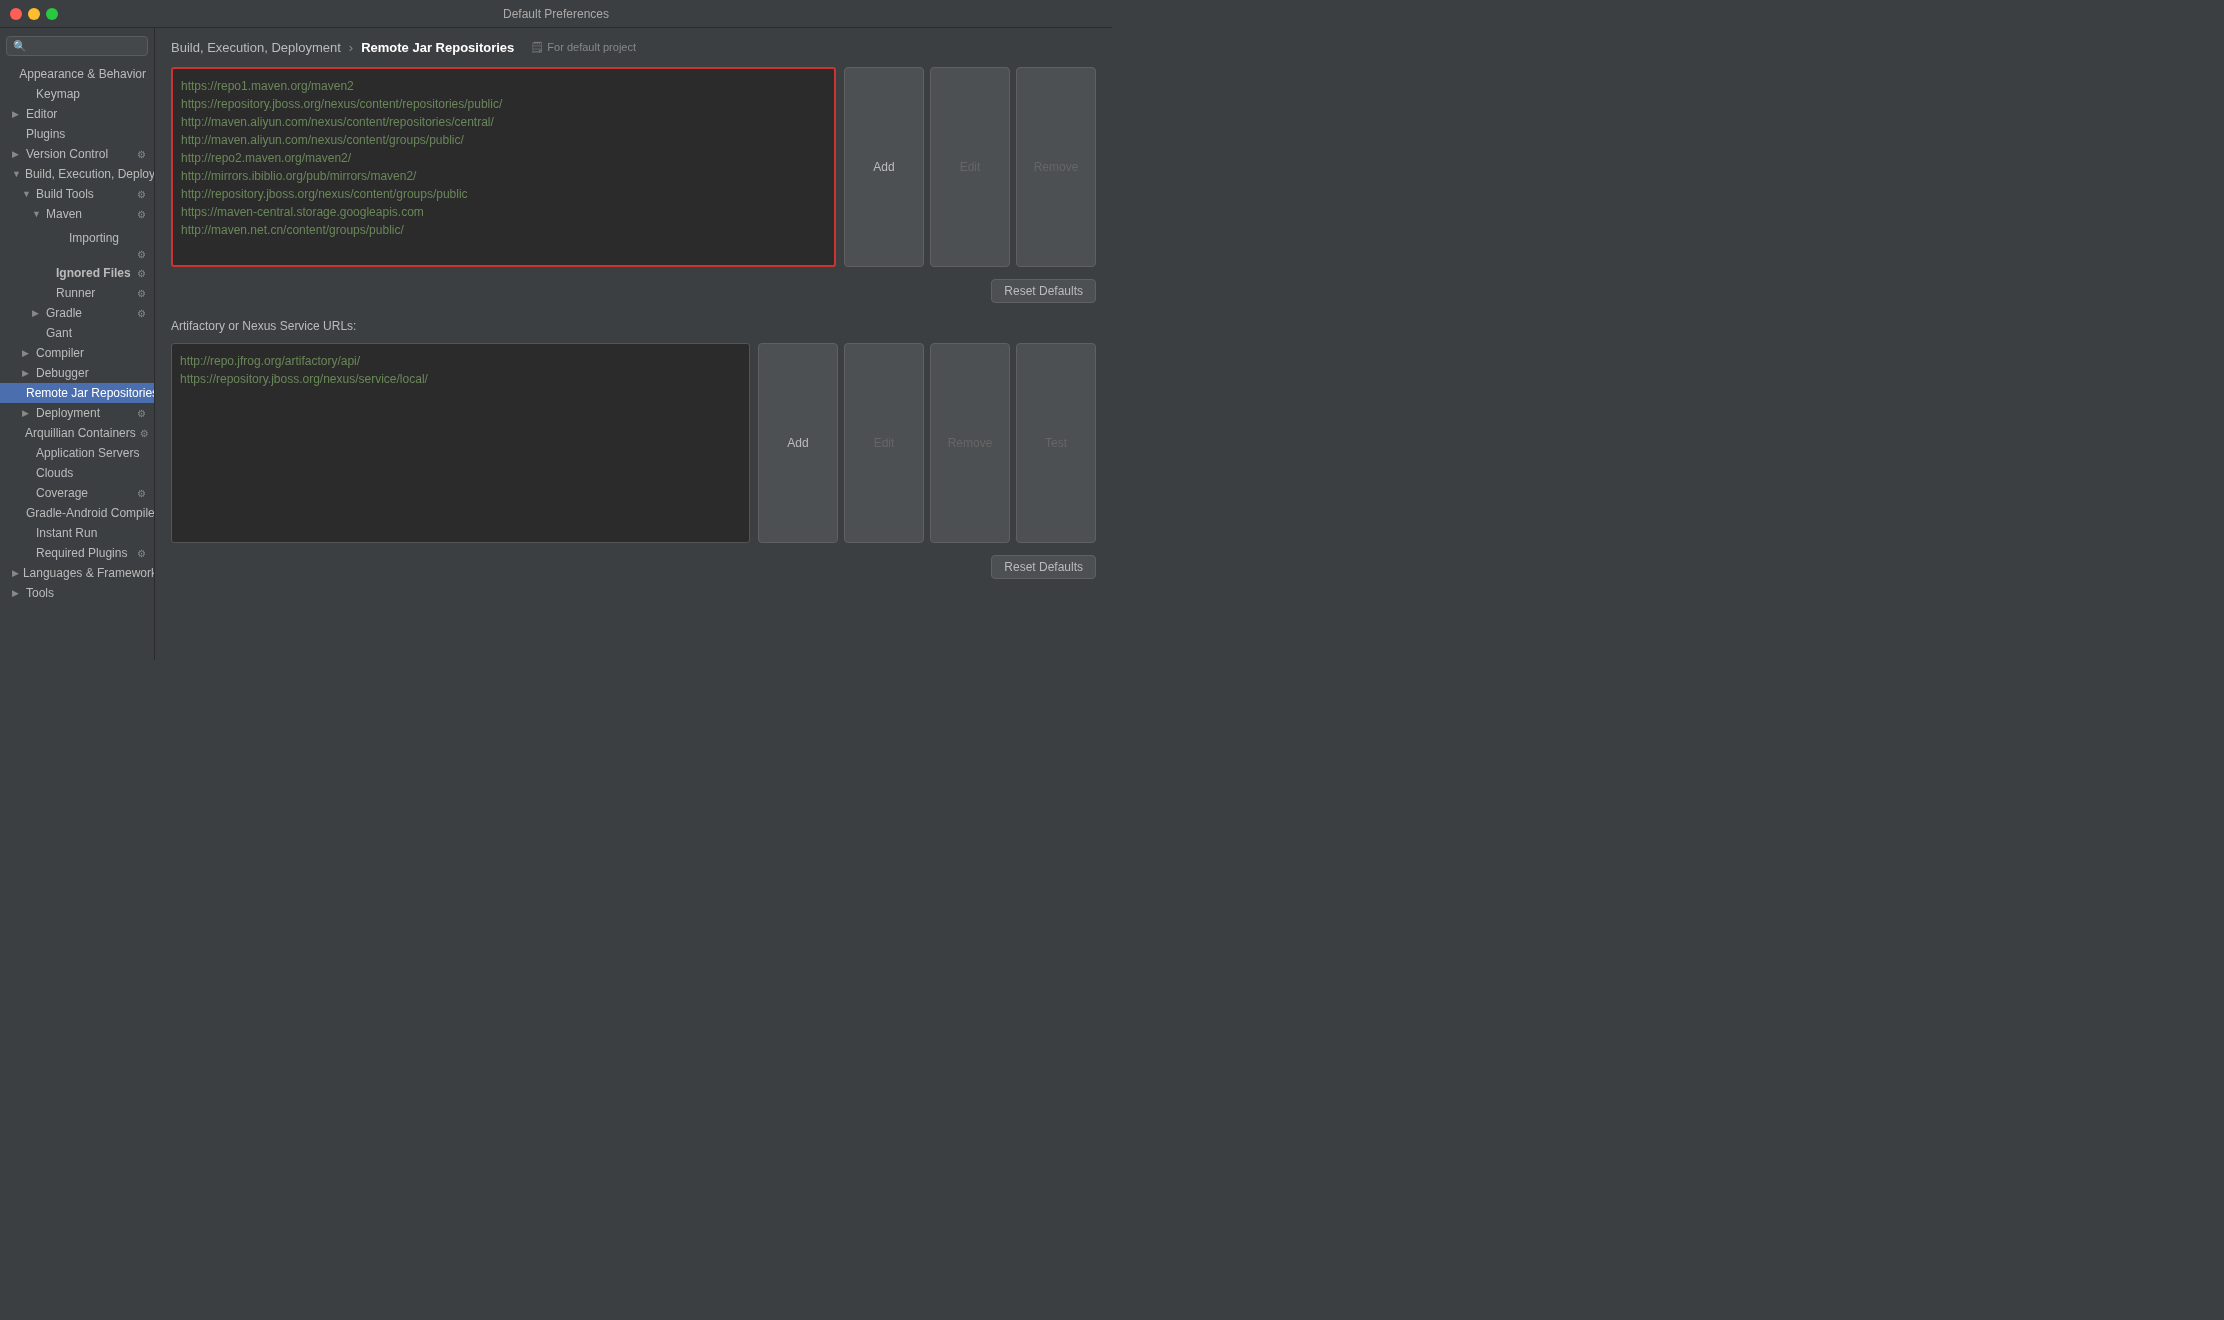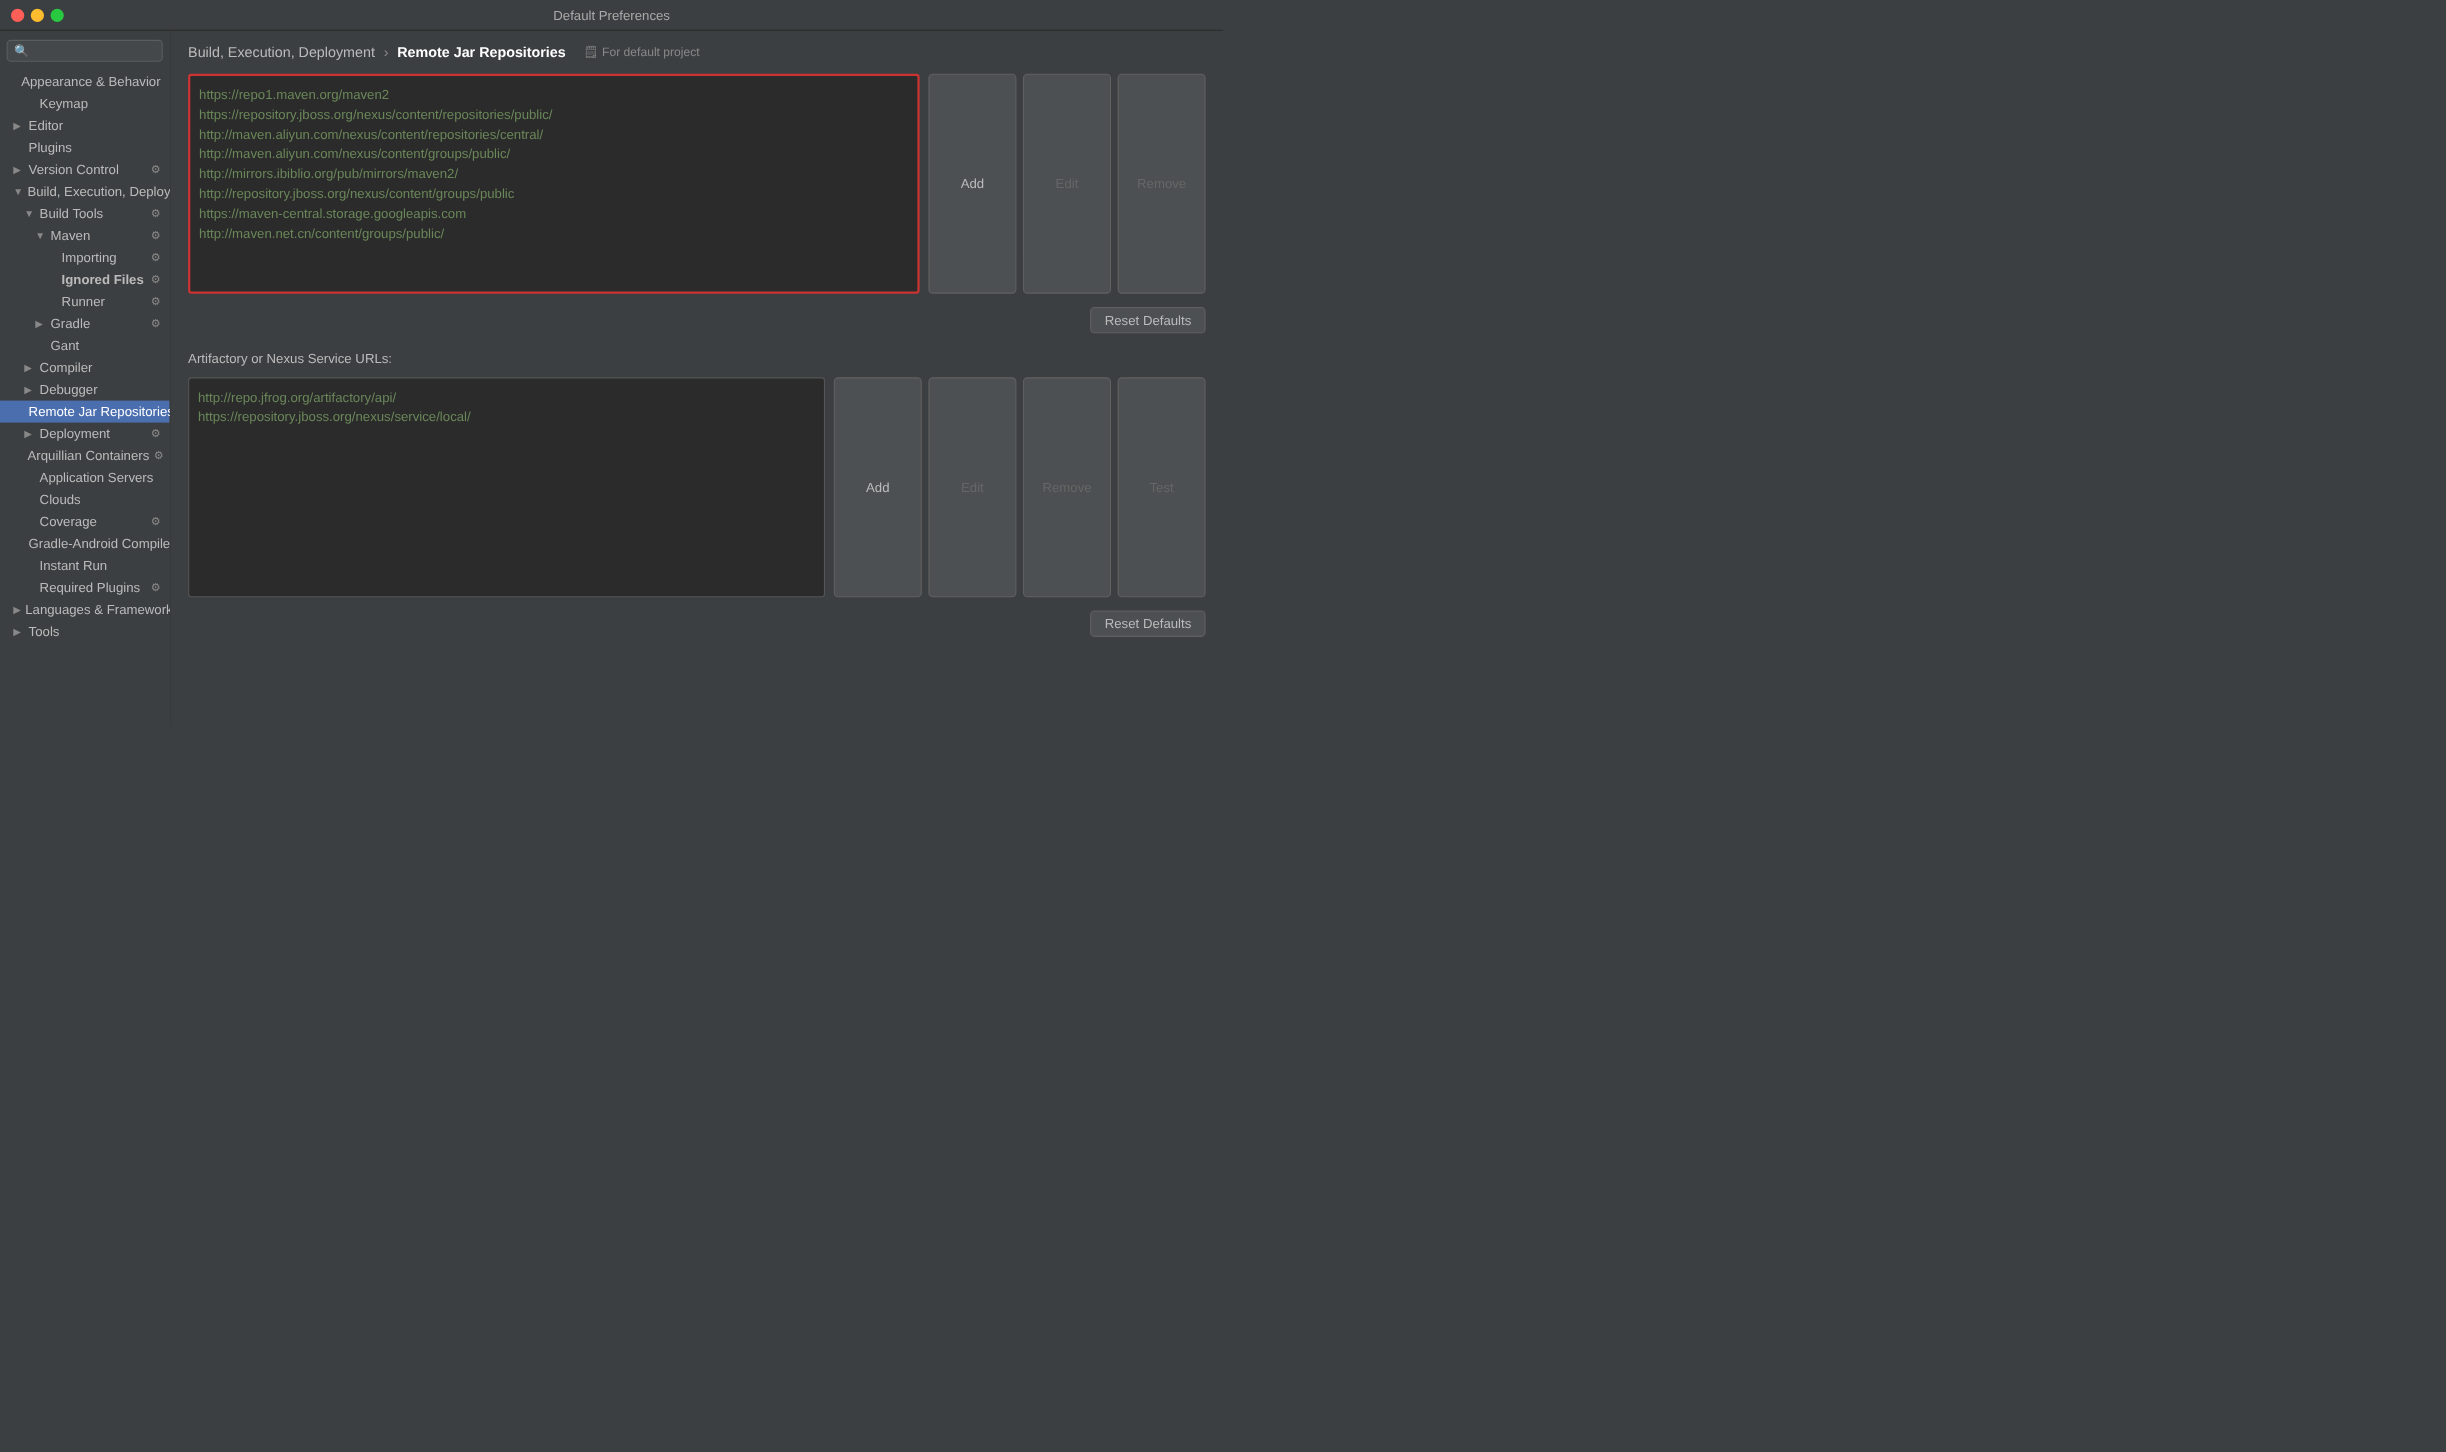--- a/index.html
+++ b/index.html
@@ -260,21 +260,21 @@
         <div class="sidebar-item" style="padding-left: 22px;">
           <span class="arrow">▼</span>
           <span style="font-size: 12px;">Build Tools</span>
           <span class="icon-gear">⚙</span>
         </div>
         <div class="sidebar-item" style="padding-left: 32px;">
           <span class="arrow">▼</span>
           <span style="font-size: 12px;">Maven</span>
           <span class="icon-gear">⚙</span>
         </div>
-        <div class="sidebar-item" style="padding-left: 42px;">
+        <div class="sidebar-item" style="padding-left: 42px; flex-direction: column;">
           <span class="arrow"></span>
           <span style="font-size: 12px;">Importing</span>
           <span class="icon-gear">⚙</span>
         </div>
         <div class="sidebar-item" style="padding-left: 42px;">
           <span class="arrow"></span>
           <span style="font-size: 12px; font-weight: bold;">Ignored Files</span>
           <span class="icon-gear">⚙</span>
         </div>
         <div class="sidebar-item" style="padding-left: 42px;">
@@ -361,20 +361,21 @@
 
     <div class="content-body">
 
       <div class="repo-section">
         <div class="panel-with-buttons">
           <div class="list-panel" id="repo-list-panel">
               <div class="list-item">https://repo1.maven.org/maven2</div>
               <div class="list-item">https://repository.jboss.org/nexus/content/repositories/public/</div>
               <div class="list-item">http://maven.aliyun.com/nexus/content/repositories/central/</div>
               <div class="list-item">http://maven.aliyun.com/nexus/content/groups/public/</div>
+              <div class="list-item">http://repo2.maven.org/maven2/</div>
               <div class="list-item">http://mirrors.ibiblio.org/pub/mirrors/maven2/</div>
               <div class="list-item">http://repository.jboss.org/nexus/content/groups/public</div>
               <div class="list-item">https://maven-central.storage.googleapis.com</div>
               <div class="list-item">http://maven.net.cn/content/groups/public/</div>
             </div>
           <div class="panel-buttons">
             <button class="action-btn primary">Add</button>
             <button class="action-btn disabled">Edit</button>
             <button class="action-btn disabled">Remove</button>
           </div>

